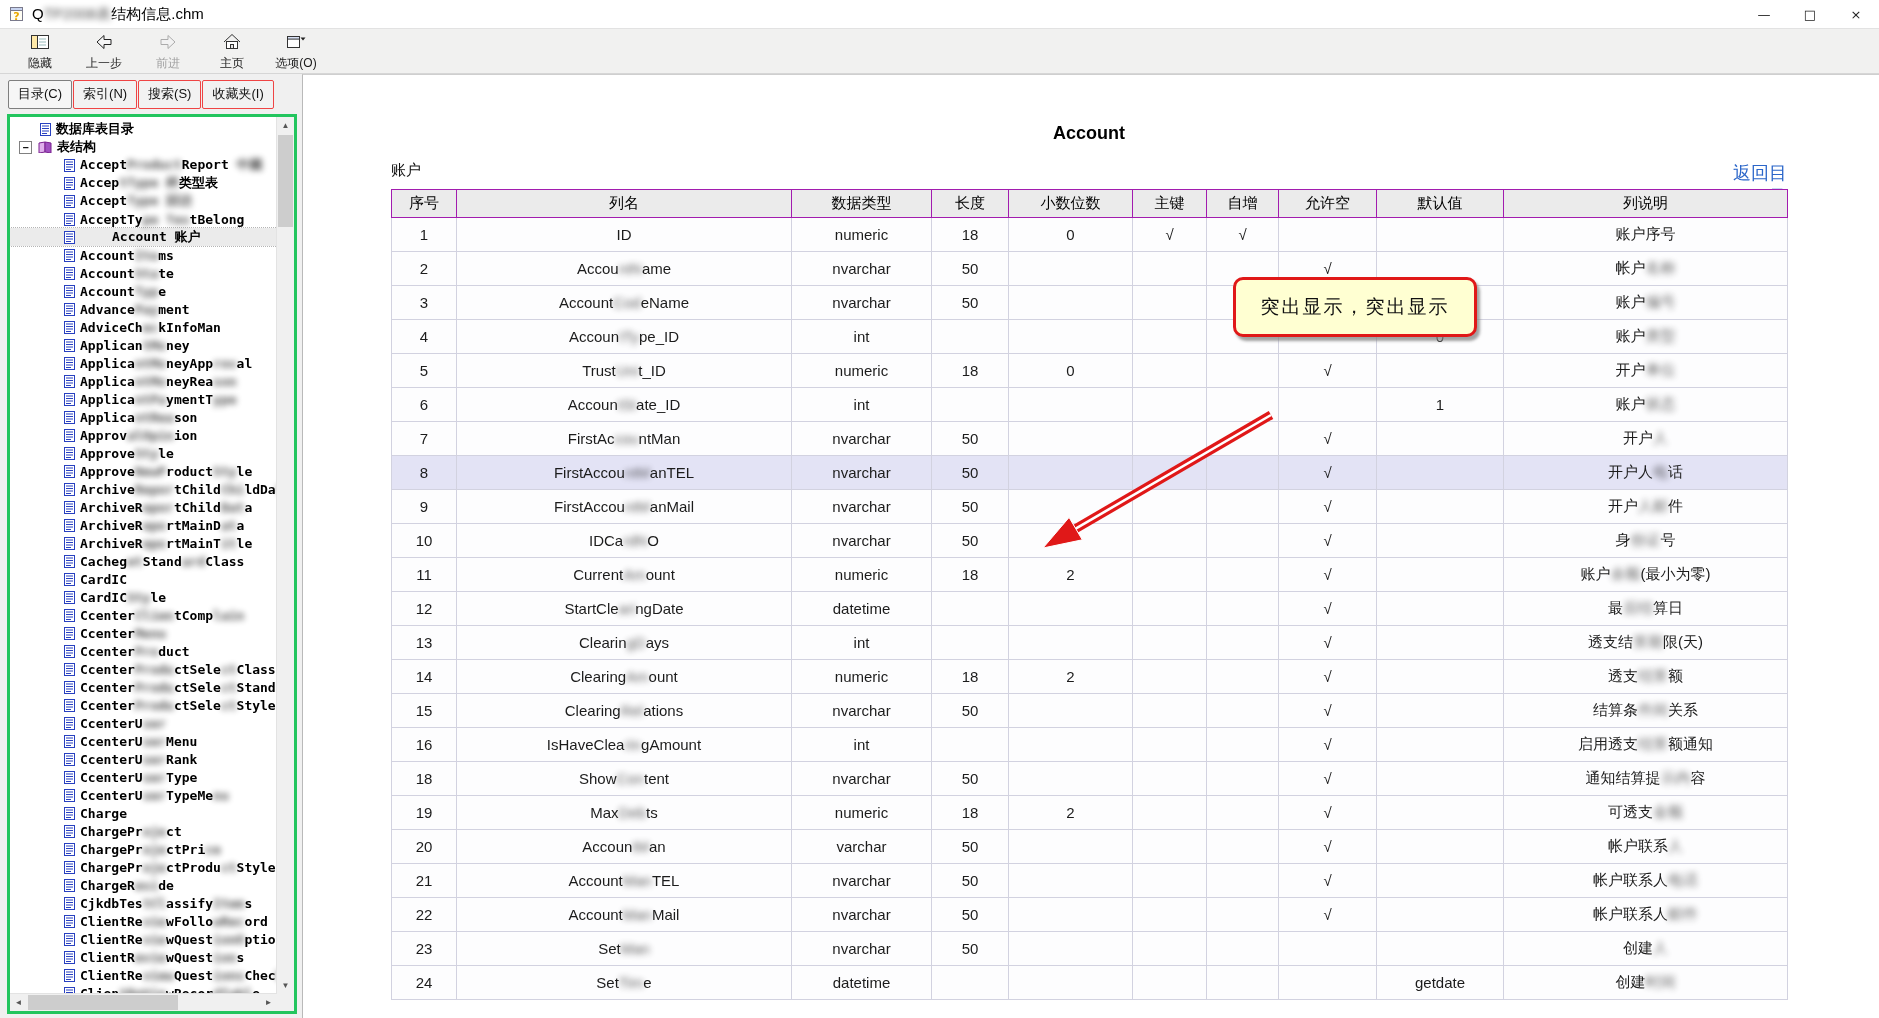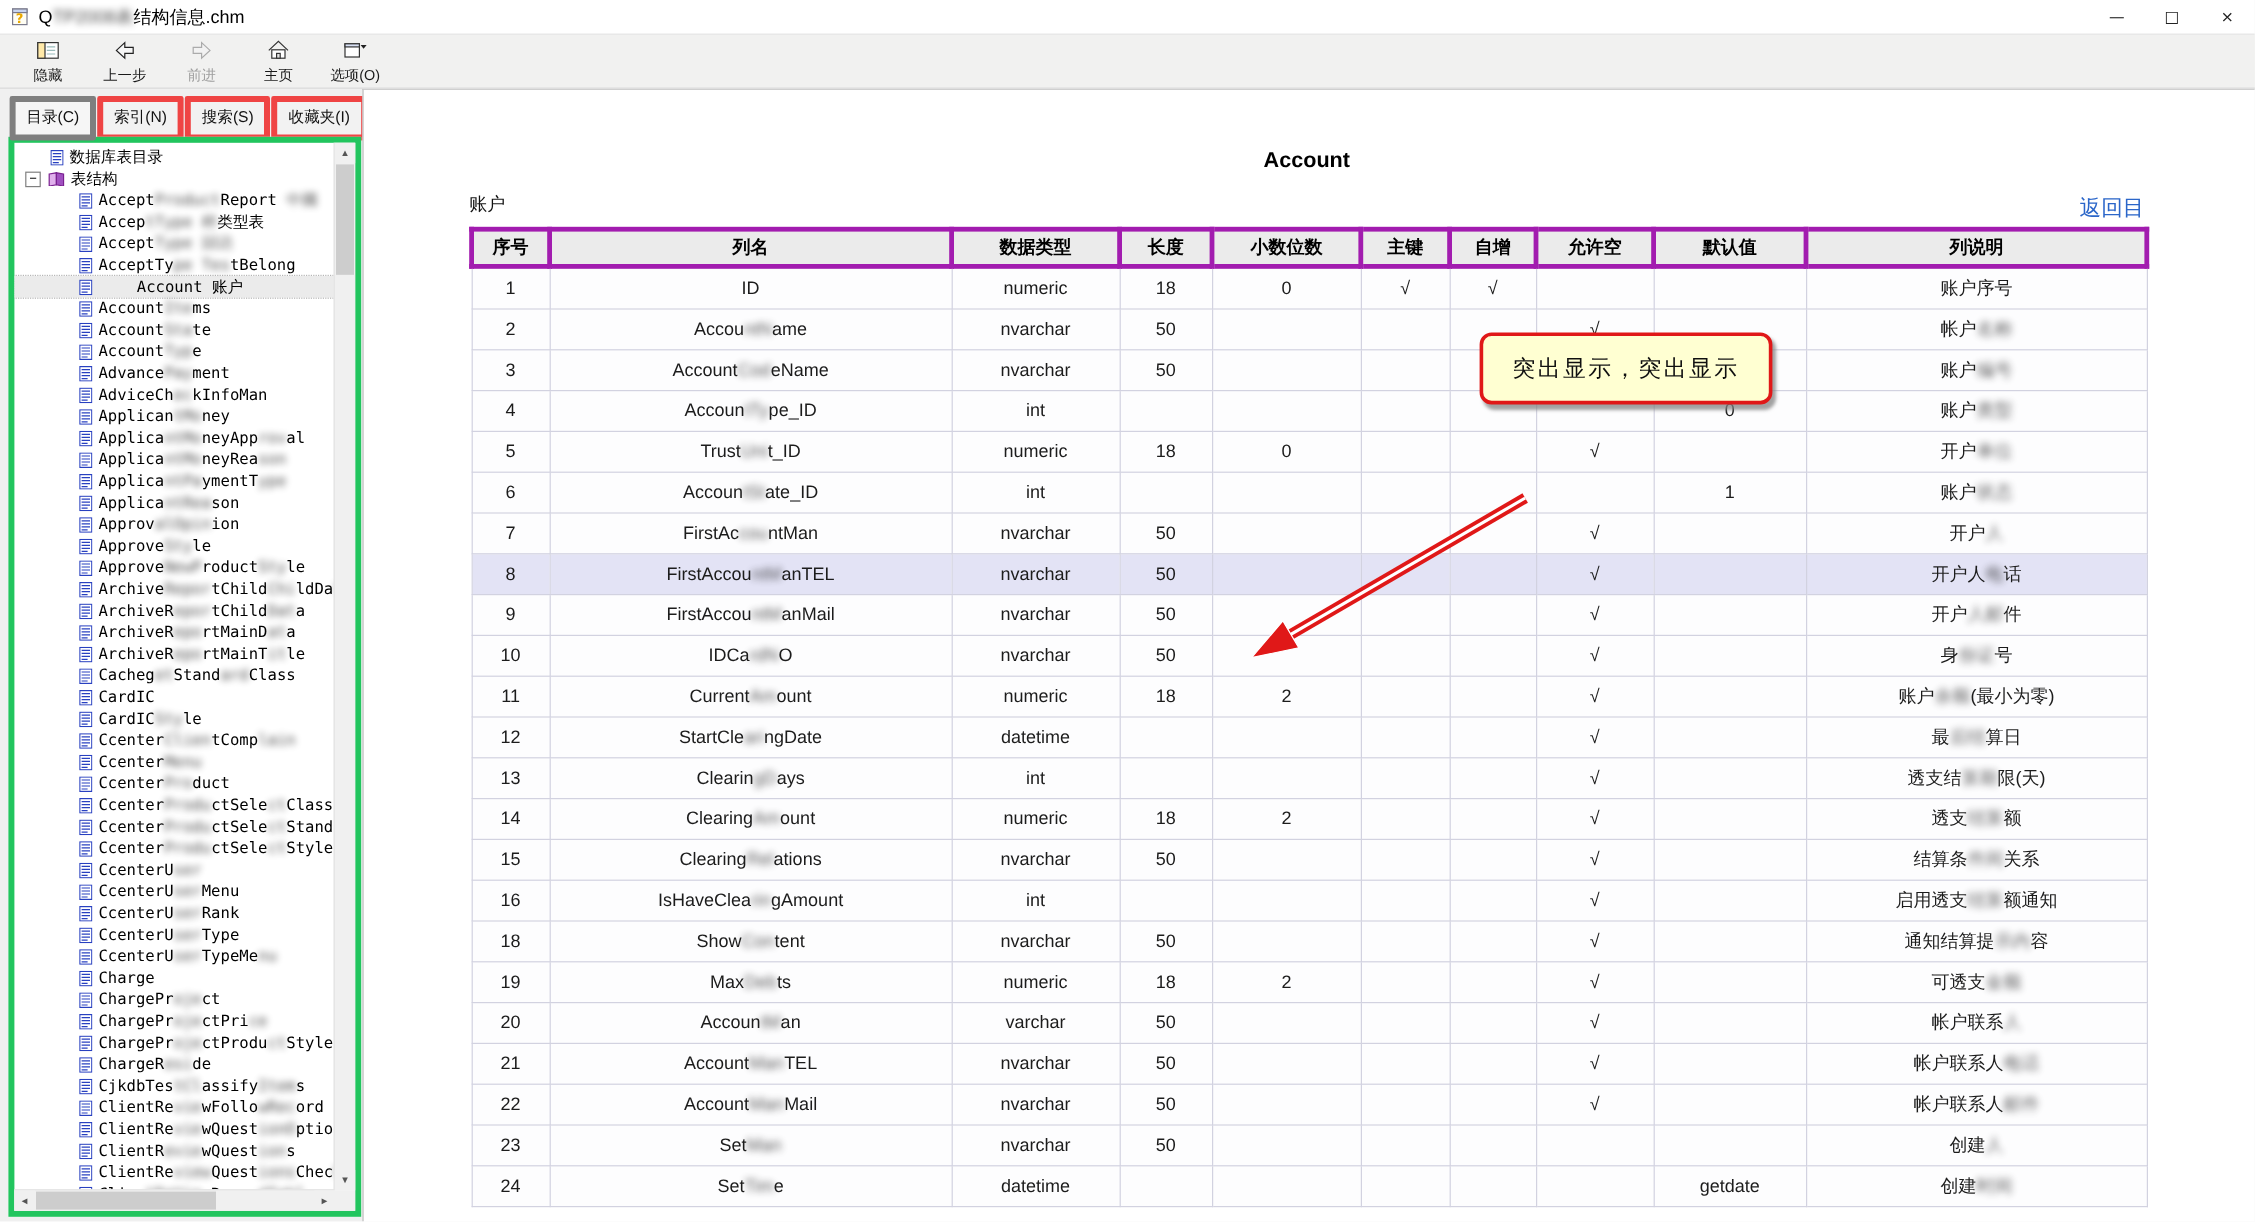--- a/index.html
+++ b/index.html
@@ -20,25 +20,25 @@
   .toolbar{position:absolute;left:0;top:29px;width:1879px;height:44px;background:#f1f1f0;
            border-bottom:1px solid #d6d6d6;display:flex;align-items:stretch;padding-left:8px;}
   .tb-btn{min-width:52px;padding:2px 6px 1px 6px;display:flex;flex-direction:column;align-items:center;
           justify-content:space-between;font-size:12px;color:#1a1a1a;}
   .tb-btn .tb-ico{height:21px;display:flex;align-items:flex-end;}
   .tb-btn.disabled{color:#9f9f9f;}
 
   
   .sidebar{position:absolute;left:0;top:74px;width:302px;bottom:0;background:#f0f0f0;}
   .tabs{position:absolute;left:8px;top:6px;display:flex;}
-  .tab{border:5px solid #ef4444;border-radius:2px;background:#f2f2f2;padding:4px 9px 5px 9px;
+  .tab{border:1px solid #ef4444;border-radius:2px;background:#f2f2f2;padding:4px 9px 5px 9px;
        font-size:13px;color:#111;margin-right:1px;white-space:nowrap;}
   .tab.active{background:#f6f6f6;position:relative;z-index:2;border-color:#7f7f7f;}
   .treepanel{position:absolute;left:7px;top:40px;width:284px;bottom:4px;background:#fff;
-             border:5px solid #22c55e;}
+             border:3px solid #22c55e;font-weight:bold;}
   .treeview{position:absolute;left:0;top:0;right:17px;bottom:17px;overflow:hidden;padding-top:3px;}
   .tree-item{height:18px;display:flex;align-items:center;white-space:nowrap;
              font-family:"DejaVu Sans Mono","Liberation Mono",monospace;font-size:13px;color:#000;}
   .tree-item .ico{margin-right:5px;display:flex;flex:none;}
   .tree-root{padding-left:30px;}
   .tree-group{padding-left:9px;}
   .tree-group .expander{width:11px;height:11px;border:1px solid #808080;background:#fff;flex:none;
         display:flex;align-items:center;justify-content:center;font-size:10px;line-height:9px;
         margin-right:6px;color:#000;}
   .tree-child{padding-left:54px;}
@@ -58,22 +58,22 @@
   .content{position:absolute;left:302px;top:74px;right:0;bottom:0;background:#fff;
            border-left:1px solid #b9b9b9;border-top:1px solid #cfcfcf;}
   .doc-title{position:absolute;left:88px;top:48px;width:1396px;text-align:center;
              font-size:18px;font-weight:bold;color:#000;}
   .table-cn{position:absolute;left:88px;top:86px;font-size:15px;color:#111;}
   .back-link{position:absolute;left:1414px;top:86px;width:70px;text-align:right;
              font-size:18px;color:#2b66c9;cursor:pointer;}
 
   table.struct{position:absolute;left:88px;top:114px;width:1396px;border-collapse:collapse;
                table-layout:fixed;}
-  table.struct th{height:27px;background:#ebebeb;border:4px solid #a21caf;
-                  font-size:15px;font-weight:bold;color:#000;padding:0;}
+  table.struct th{height:27px;background:#ebebeb;border:1px solid #a21caf;
+                  font-size:15px;font-weight:normal;color:#000;padding:0;}
   table.struct td{height:33px;background:#fdfdfe;border:1px solid #d2d2e0;
                   font-size:15px;color:#1c1c1c;text-align:center;padding:0 2px;overflow:hidden;white-space:nowrap;}
   table.struct tr.highlight td{background:#e3e3f5;}
 
   
   .callout{position:absolute;left:930px;top:202px;width:238px;height:54px;background:#ffffd2;
            border:3px solid #e01818;border-radius:10px;display:flex;align-items:center;justify-content:center;
            font-size:19px;color:#101010;letter-spacing:2px;box-shadow:3px 4px 3px rgba(130,130,130,.75);
            z-index:6;white-space:nowrap;}
   .arrow-svg{position:absolute;left:718px;top:256px;z-index:5;pointer-events:none;}

